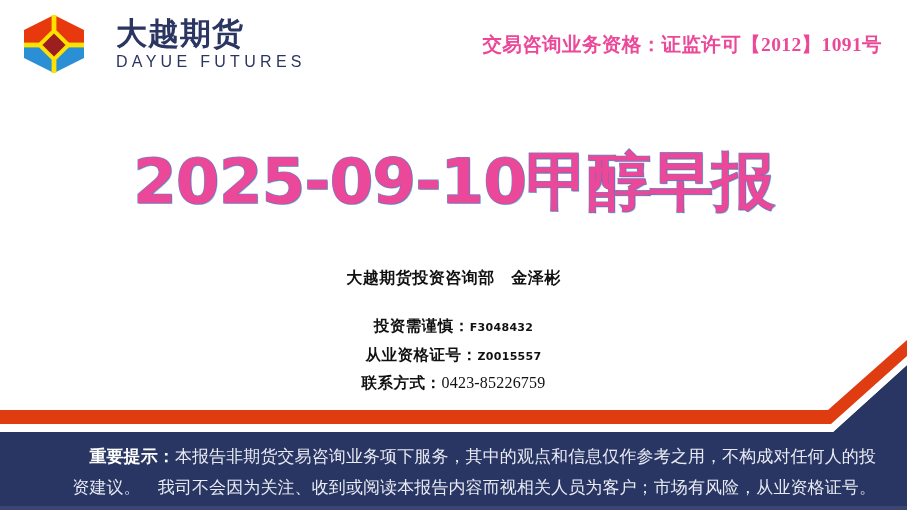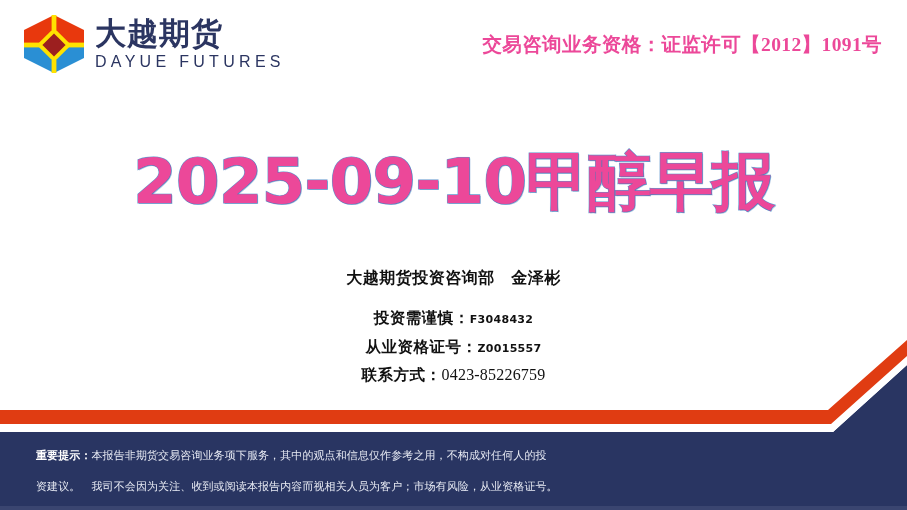--- a/index.html
+++ b/index.html
@@ -46,20 +46,21 @@
     height: 60px;
     flex: none;
     display: block;
   }
 
   .logo-text {
     display: flex;
     flex-direction: column;
     justify-content: center;
     line-height: 1;
+    margin-left: 21px;
   }
 
   .logo-cn {
     font-family: "Liberation Sans", "DejaVu Sans", sans-serif;
     font-size: 31px;
     font-weight: bold;
     color: #2b3561;
     letter-spacing: 1px;
     line-height: 1.05;
   }
@@ -126,21 +127,21 @@
     font-size: 15.5px;
     font-weight: bold;
     letter-spacing: 0.5px;
     line-height: 1;
     margin-bottom: 13px;
     white-space: nowrap;
   }
 
   .info-line.dept {
     font-size: 16px;
-    margin-bottom: 24px;
+    margin-bottom: 32px;
   }
 
   .info-line .val {
     font-family: "DejaVu Sans", "Liberation Sans", sans-serif;
     font-size: 11px;
     font-weight: bold;
     letter-spacing: 0.3px;
   }
 
   .info-line .val.phone {
@@ -161,24 +162,25 @@
 
   .bands svg { display: block; }
 
   
   .disclaimer {
     position: absolute;
     left: 36px;
     top: 441px;
     width: 840px;
     color: #e8ebf4;
-    font-family: Liberation Mono, monospace;
-    font-size: 11px;
+    font-family: Liberation Serif, serif;
+    font-size: 17px;
     line-height: 31px;
     letter-spacing: 0.1px;
+    text-align: right;
   }
 
   .disclaimer .lead {
     font-weight: bold;
     color: #ffffff;
   }
 
   .disclaimer p { white-space: nowrap; }
 </style>
 </head>

